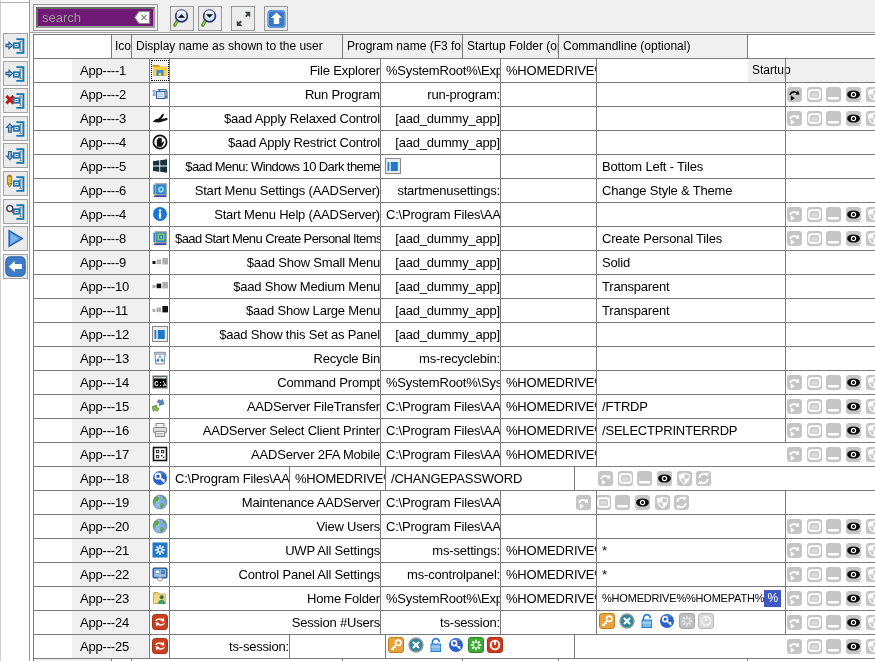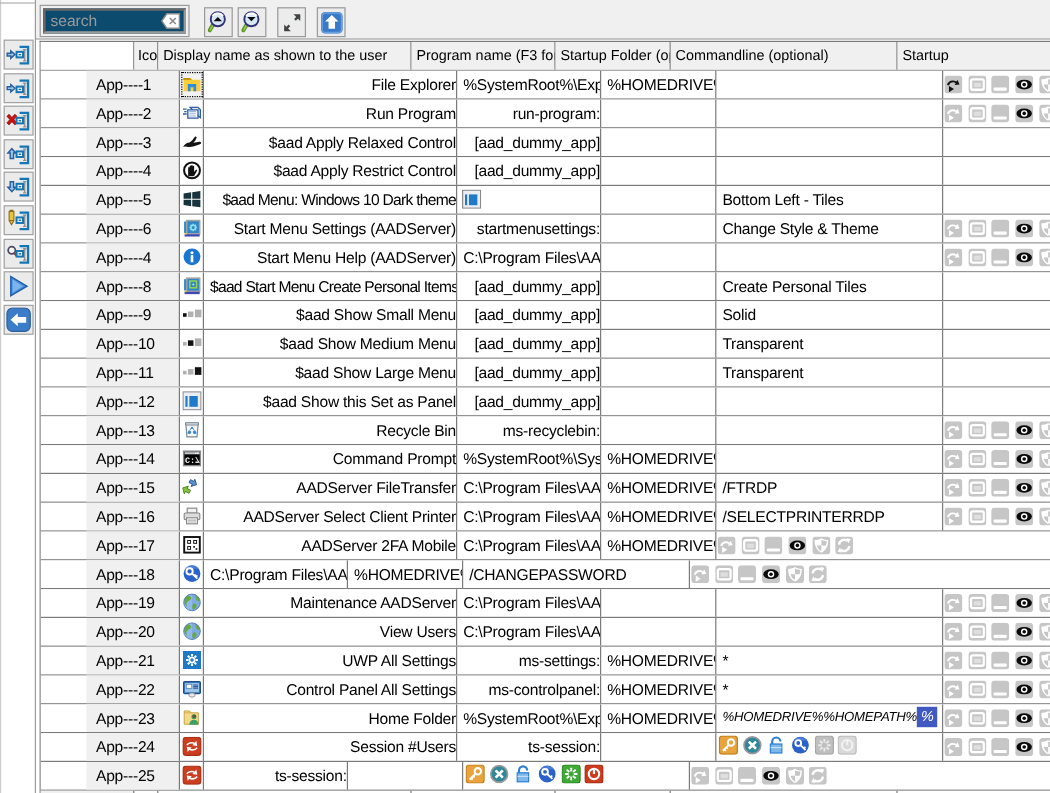--- a/index.html
+++ b/index.html
@@ -3,38 +3,38 @@
 <meta charset="utf-8">
 <style>
 * { margin:0; padding:0; box-sizing:border-box; }
 html,body { width:875px; height:661px; overflow:hidden; background:#fff;
   font-family:"Liberation Sans", sans-serif; }
 #page { position:absolute; left:0; top:0; width:875px; height:661px; background:#fff; }
 #vline0 { position:absolute; left:0; top:0; width:1px; height:661px; background:#d0d0d0; }
 #vline { position:absolute; left:29px; top:0; width:1px; height:661px; background:#9b9b9b; }
 #toolbar { position:absolute; left:30px; top:0; width:845px; height:33px; background:#f0f0f0; border-bottom:1px solid #a5a5a5; }
 #search { position:absolute; left:3px; top:4px; width:125px; height:27px; background:#f0f0f0; border:1px solid #9a9a9a; }
-#searchin { position:absolute; left:2px; top:2px; right:2px; bottom:2px; background:#0c4a6e; border:2px solid #686868; border-bottom-color:#9a9a9a; border-right-color:#9a9a9a; }
+#searchin { position:absolute; left:2px; top:2px; right:2px; bottom:2px; background:#701a75; border:2px solid #686868; border-bottom-color:#9a9a9a; border-right-color:#9a9a9a; }
 #search .ph { position:absolute; left:4px; top:1px; font-size:13px; color:#9a9a9a; }
 #search svg { position:absolute; right:2px; top:1px; }
 .tbtn { position:absolute; top:6px; width:24px; height:25px; background:#ececec; border:1px solid #9a9a9a; }
 .tbtn svg { position:absolute; left:2px; top:2px; }
 .sbtn { position:absolute; left:3px; width:25px; height:25px; background:#ebebeb; border:1px solid #a3a3a3; }
 .sbtn svg { position:absolute; left:1px; top:1px; }
 #grid { position:absolute; left:33px; top:34px; width:843px; border-top:1px solid #7b7b7b; border-left:1px solid #7b7b7b; background:#fff; }
 .row { display:flex; height:24px; border-bottom:1px solid #7b7b7b; background:#fff; }
 .row > div { border-right:1px solid #7b7b7b; overflow:hidden; white-space:nowrap; position:relative; flex:none; height:23px; }
 .c0 { width:78px; background:#f0f0f0; }
 .c1 { width:20px; }
 .c2 { width:211px; }
 .c2.txt, .c3.txt { letter-spacing:-0.35px;text-align:right; }
 .c3 { width:120px; }
 .c4 { width:96px; }
 .c5 { width:189px; }
-.c6 { width:128px; border-right:none !important; }
+.c6 { width:128px; border-right:none !important;margin-top:24px; }
 .hdr > div { background:#f0f0f0; font-size:12px; color:#000; line-height:23px; padding-left:4px; }
 .hdr .c0 { background:#fff; }
 .hdr .c1 { padding-left:3px; }
 .row .txt { font-size:13px; color:#000; line-height:23px; padding-left:5px; letter-spacing:-0.2px; }
 .c0.txt { padding-left:8px;margin-left:38px; }
 .ic { position:absolute; left:2px; top:3px; width:16px; height:16px; }
 .ic svg { display:block; }
 .focuscell { outline:1px dotted #000; outline-offset:-2px; background:#f2f2f2; }
 .st { display:flex; gap:4.7px; padding:4px 0 0 1px; }
 .sess { display:flex; gap:3.9px; padding:2px 0 0 2px; }
@@ -1119,21 +1119,21 @@
               <path d="M1.5 4 h6" stroke="#c8a23c" stroke-width="0.6"></path>
               <circle cx="9.6" cy="7.3" r="2.1" fill="#3f9e63"></circle>
               <path d="M5.8 14 c0-2.6 1.7-4.2 3.8-4.2 2.1 0 3.8 1.6 3.8 4.2 Z" fill="#3f9e63"></path>
               <circle cx="9.9" cy="6.9" r="1.5" fill="#6b4f3a"></circle>
             </svg>
           </span>
         </div>
         <div class="c2 txt">Home Folder</div>
         <div class="c3 txt">%SystemRoot%\Explorer.exe</div>
         <div class="c4 txt">%HOMEDRIVE%%HOMEPATH%</div>
-        <div class="c5 txt" style="font-size:11px;letter-spacing:-0.2px;font-style:italic;">%HOMEDRIVE%%HOMEPATH%<span style="display:inline-block;background:#3f58c2;color:#fff;font-size:12px;width:17px;height:17px;line-height:17px;text-align:center;letter-spacing:0;vertical-align:middle;margin-top:-2px;">%</span></div>
+        <div class="c5 txt" style="font-size:11px;letter-spacing:-0.2px;">%HOMEDRIVE%%HOMEPATH%<span style="display:inline-block;background:#3f58c2;color:#fff;font-size:12px;width:17px;height:17px;line-height:17px;text-align:center;letter-spacing:0;vertical-align:middle;margin-top:-2px;">%</span></div>
         <div class="c6">
           <div class="st">
             <svg width="15" height="15" viewBox="0 0 15 15">
               <rect x="0" y="0" width="15" height="15" rx="3" fill="#c6c6c6"></rect>
               <path d="M2.2 7.8 C2.8 4.4 7 3 9.9 5 L11 3.6 12.6 7.4 8.5 7.8 9.4 6.3 C7 4.8 4.4 6 3.9 8.2 Z" fill="#fff"></path>
               <path d="M3.8 8.6 l4.2 2.6 -4.2 2.6 Z" fill="#fff"></path>
             </svg>
             <svg width="15" height="15" viewBox="0 0 15 15">
               <rect x="0" y="0" width="15" height="15" rx="3" fill="#c6c6c6"></rect>
               <rect x="2.2" y="3.2" width="10.6" height="8.6" rx="1.5" fill="none" stroke="#fff" stroke-width="1.9"></rect>

